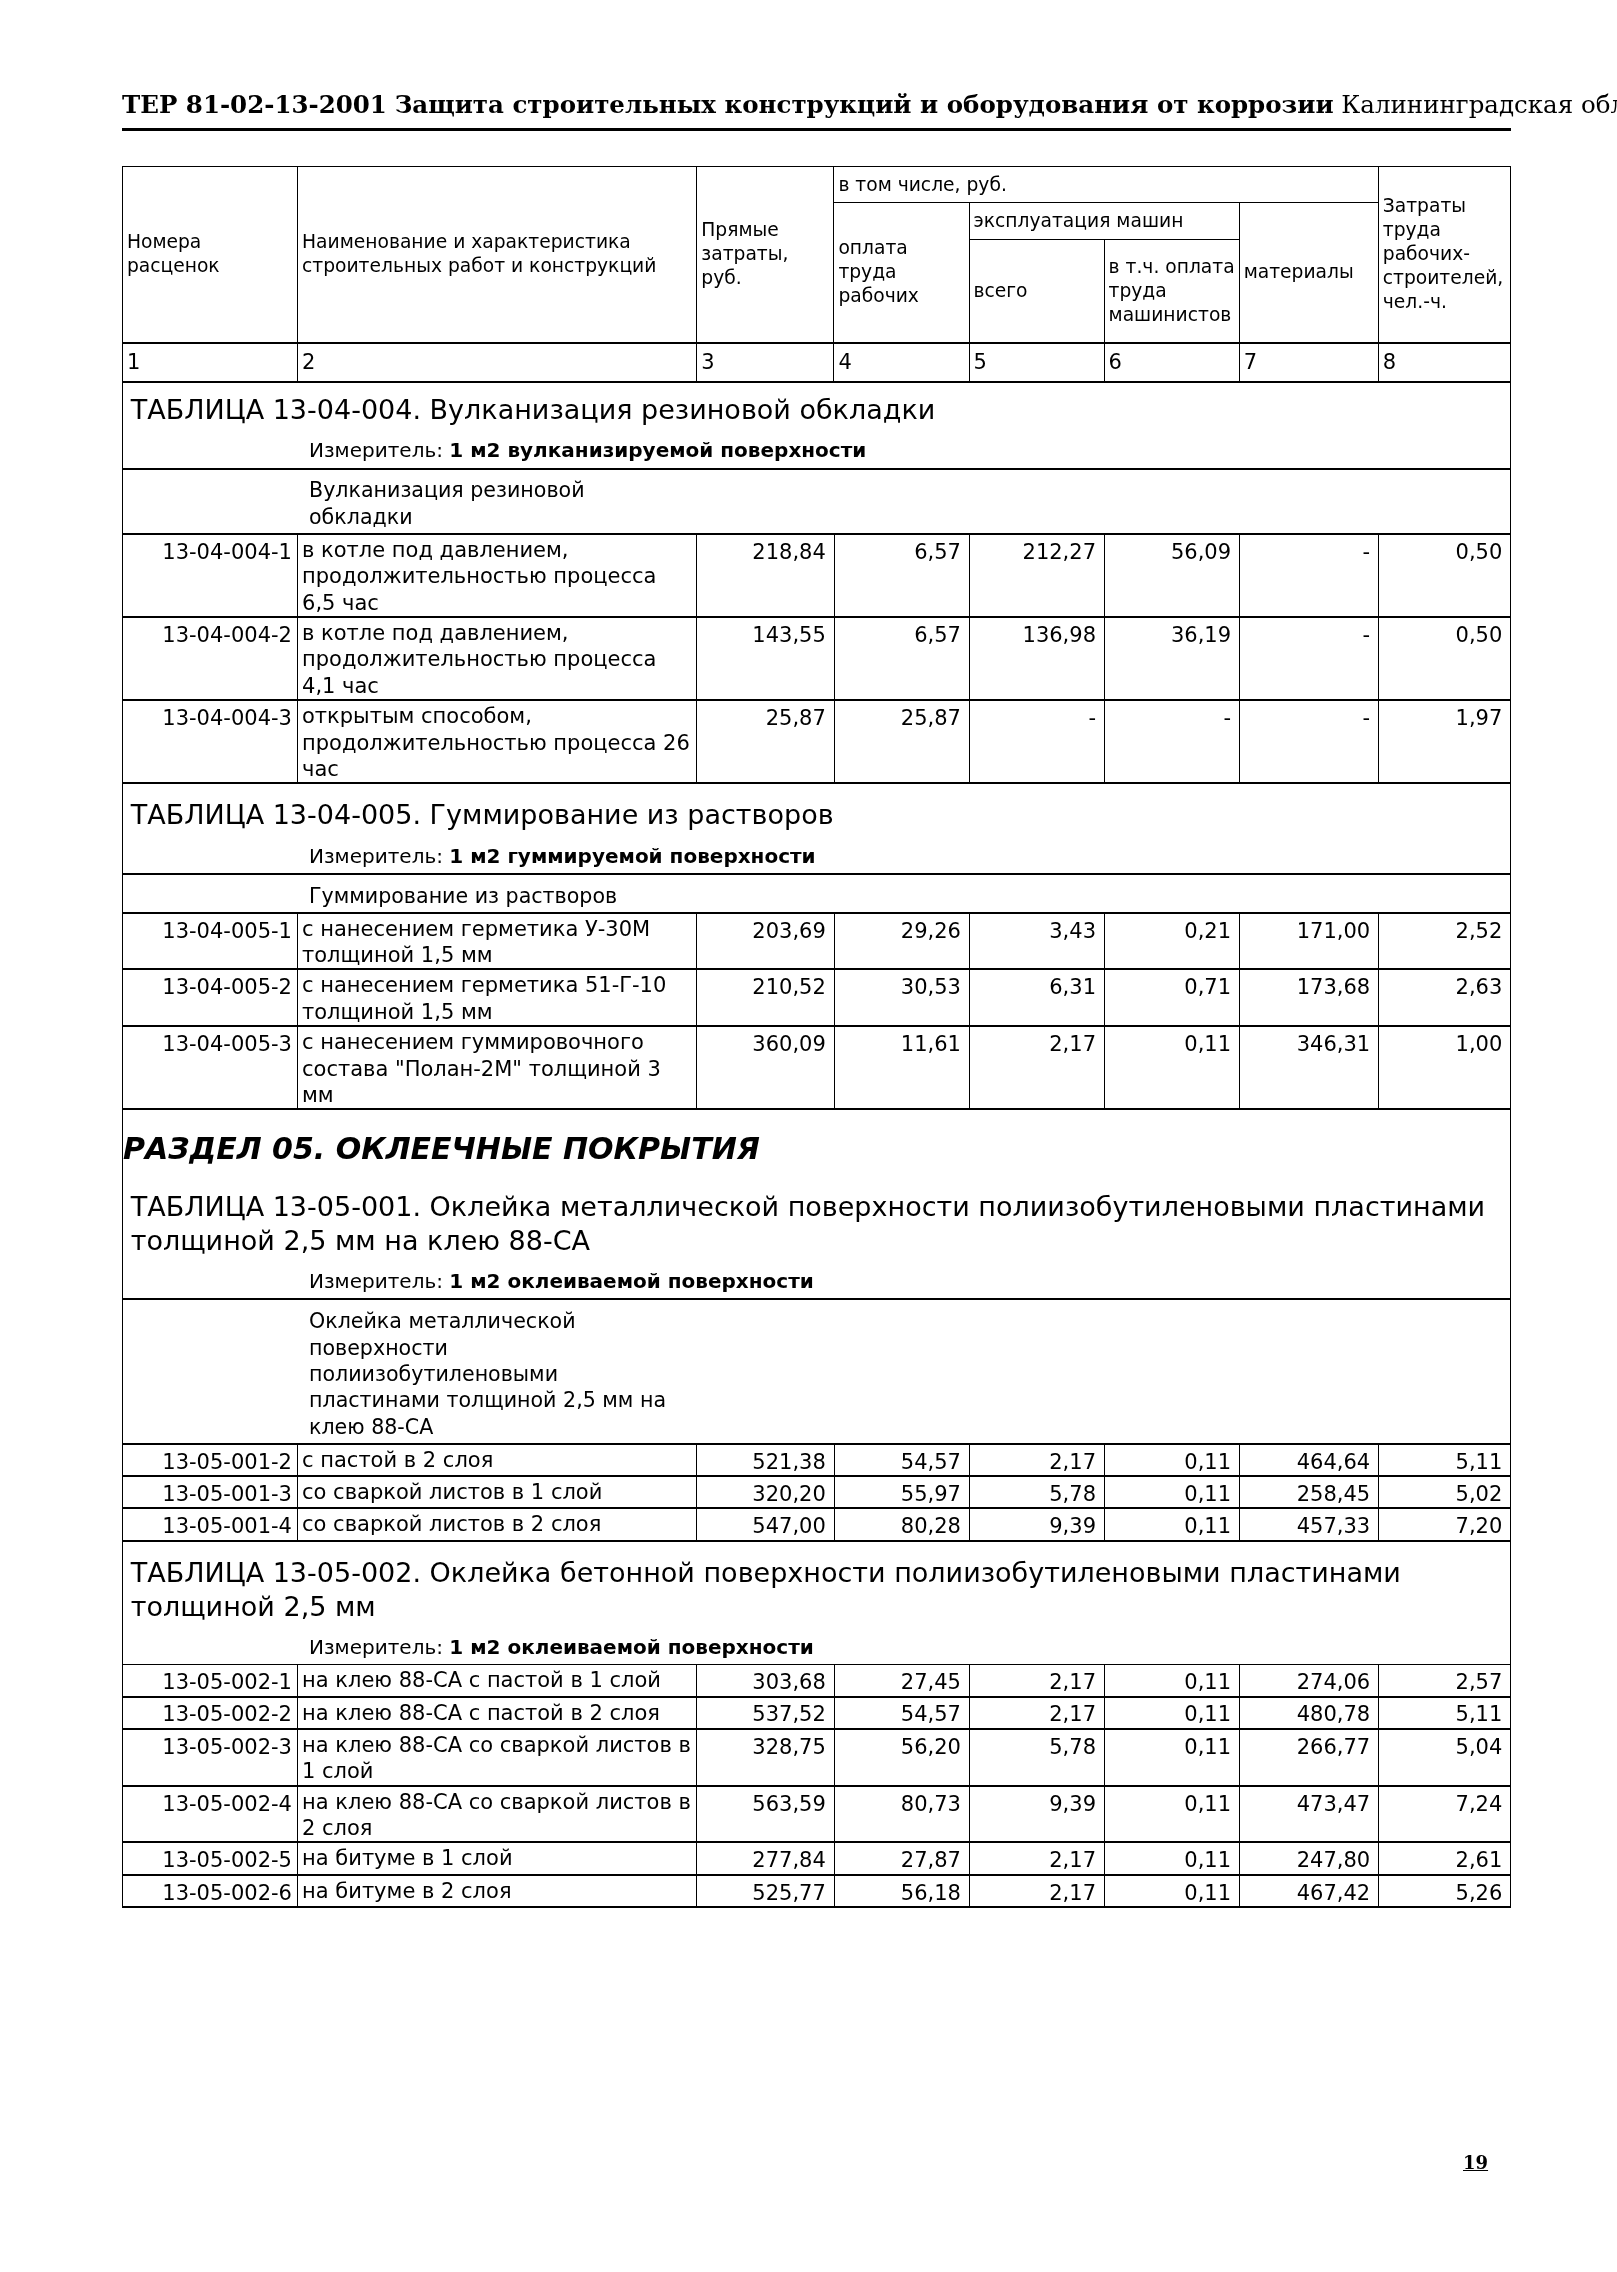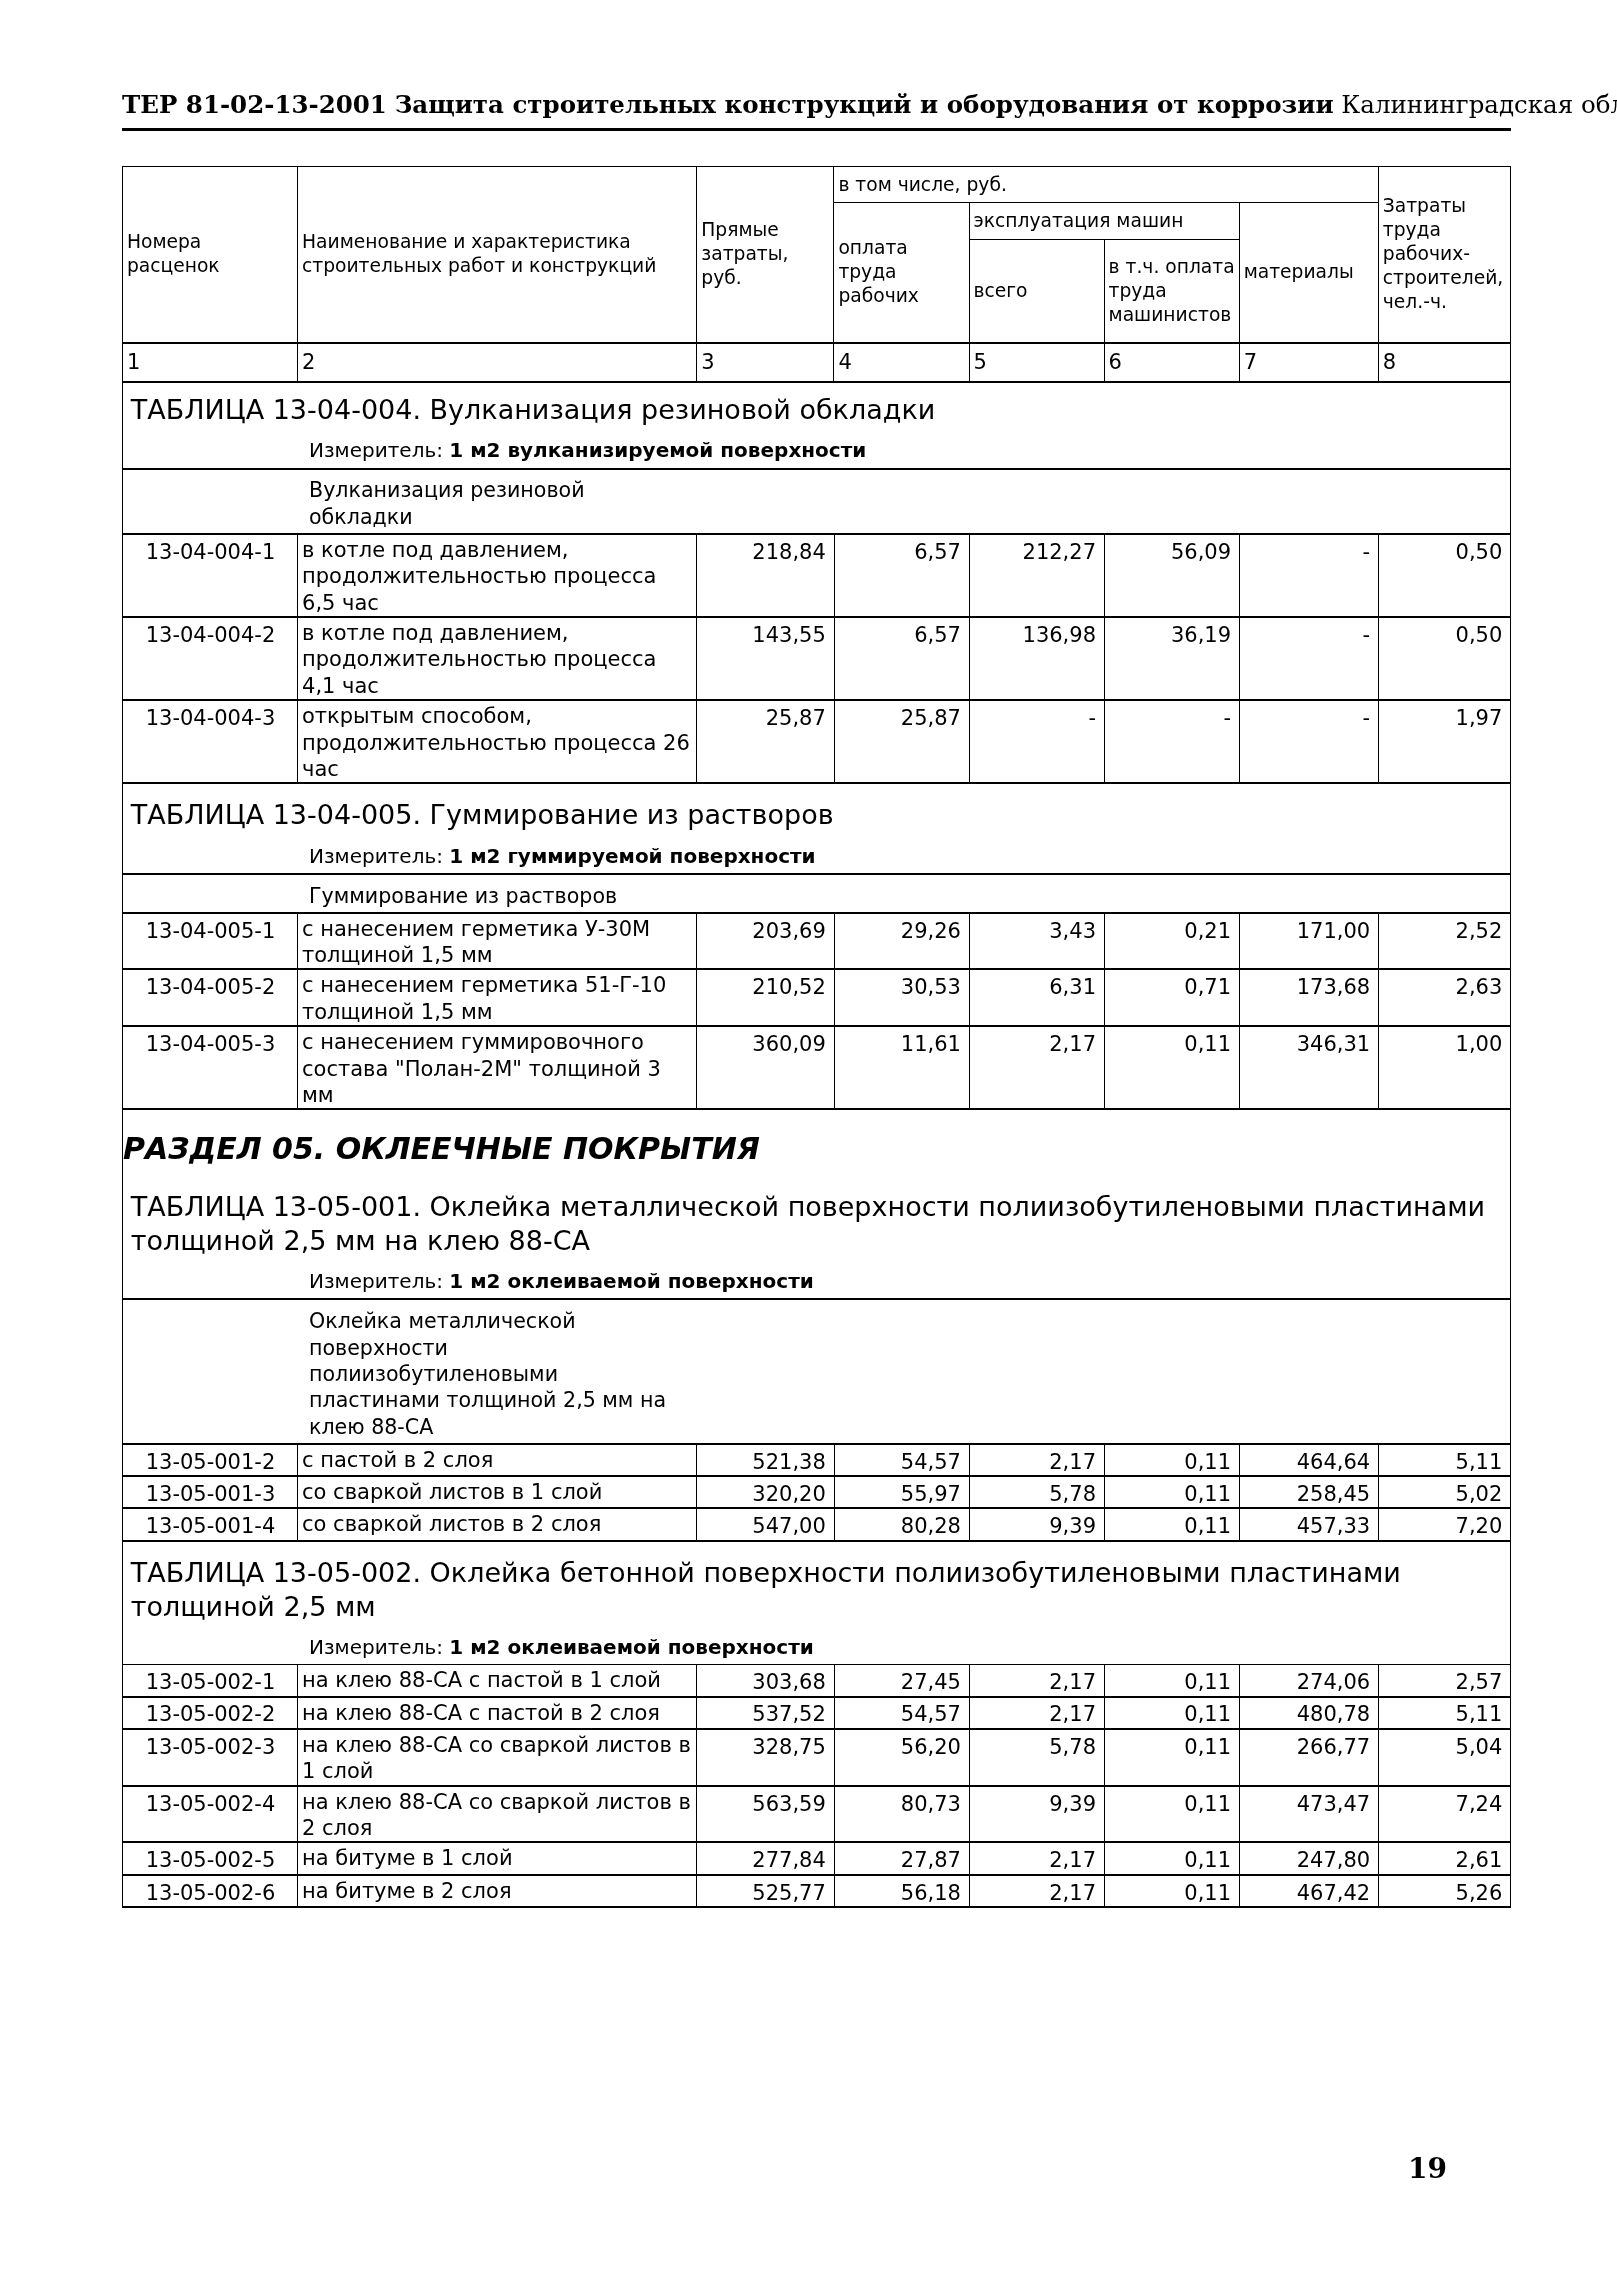--- a/index.html
+++ b/index.html
@@ -6,31 +6,31 @@
   body { width: 1617px; height: 2273px; position: relative; overflow: hidden; color: #000; font-family: "DejaVu Sans", sans-serif; }
   .page-header { position: absolute; left: 122px; top: 90px; width: 1389px; font-family: "DejaVu Serif", serif; font-size: 24.5px; white-space: nowrap; }
   .page-header .bold { font-weight: bold; }
   .header-rule { position: absolute; left: 122px; top: 128px; width: 1389px; height: 2.6px; background: #000; }
   table { border-collapse: collapse; table-layout: fixed; position: absolute; left: 122px; width: 1389px; }
   td, th { border: 1.3px solid #000; padding: 0 5.2px; font-size: 21px; font-weight: normal; vertical-align: top; line-height: 26.4px; }
   .hdr th { text-align: left; vertical-align: middle; font-size: 18.7px; line-height: 24px; padding: 2.6px 3.9px; }
   .hdr .num-row th { font-size: 21px; height: 32px; border-top: 2.6px solid #000; border-bottom: 2.6px solid #000; }
   #header-table { top: 166px; }
   .main td.num { text-align: right; padding-right: 7.7px; padding-top: 3.9px; }
-  .main td.code { text-align: center; padding-left: 6px; padding-top: 3.9px; white-space: nowrap; }
+  .main td.code { text-align: right; padding-left: 6px; padding-top: 3.9px; white-space: nowrap; }
   .main td.desc { padding-top: 2px; padding-left: 3.9px; }
   .main tr.data-row td { border-bottom: 2.6px solid #000; }
   .section-cell { border-left: 1.3px solid #000; border-right: 1.3px solid #000; border-top: none; border-bottom: none; padding: 0; }
   .table-title { font-weight: normal; font-size: 27px; line-height: 34px; padding: 14px 9px 0 7.7px; }
   .measure { font-size: 20px; padding: 10.3px 0 3.9px 186px; }
   .measure b { font-weight: bold; }
   .group-row td { border-top: 2.6px solid #000; border-bottom: 2.6px solid #000; }
   .group-label { padding: 7.7px 0 2.6px 186px !important; font-size: 20.6px; line-height: 26.4px; }
   .razdel { text-align: left; font-weight: bold; font-style: italic; font-size: 30px; padding: 26px 0 13px 0; }
-  .page-number { position: absolute; left: 1408px; top: 2152px; font-family: "DejaVu Serif", serif; font-size: 28px; font-weight: bold; }
+  .page-number { position: absolute; left: 1463px; top: 2152px; font-family: "DejaVu Serif", serif; font-size: 18px; font-weight: bold; text-decoration: underline; }
 </style>
 </head>
 <body>
 
 <div class="page-header">
   <span class="bold">ТЕР 81-02-13-2001</span>
   <span class="bold">Защита строительных конструкций и оборудования от коррозии</span>
   <span>Калининградская область</span>
 </div>
 <div class="header-rule"></div>

